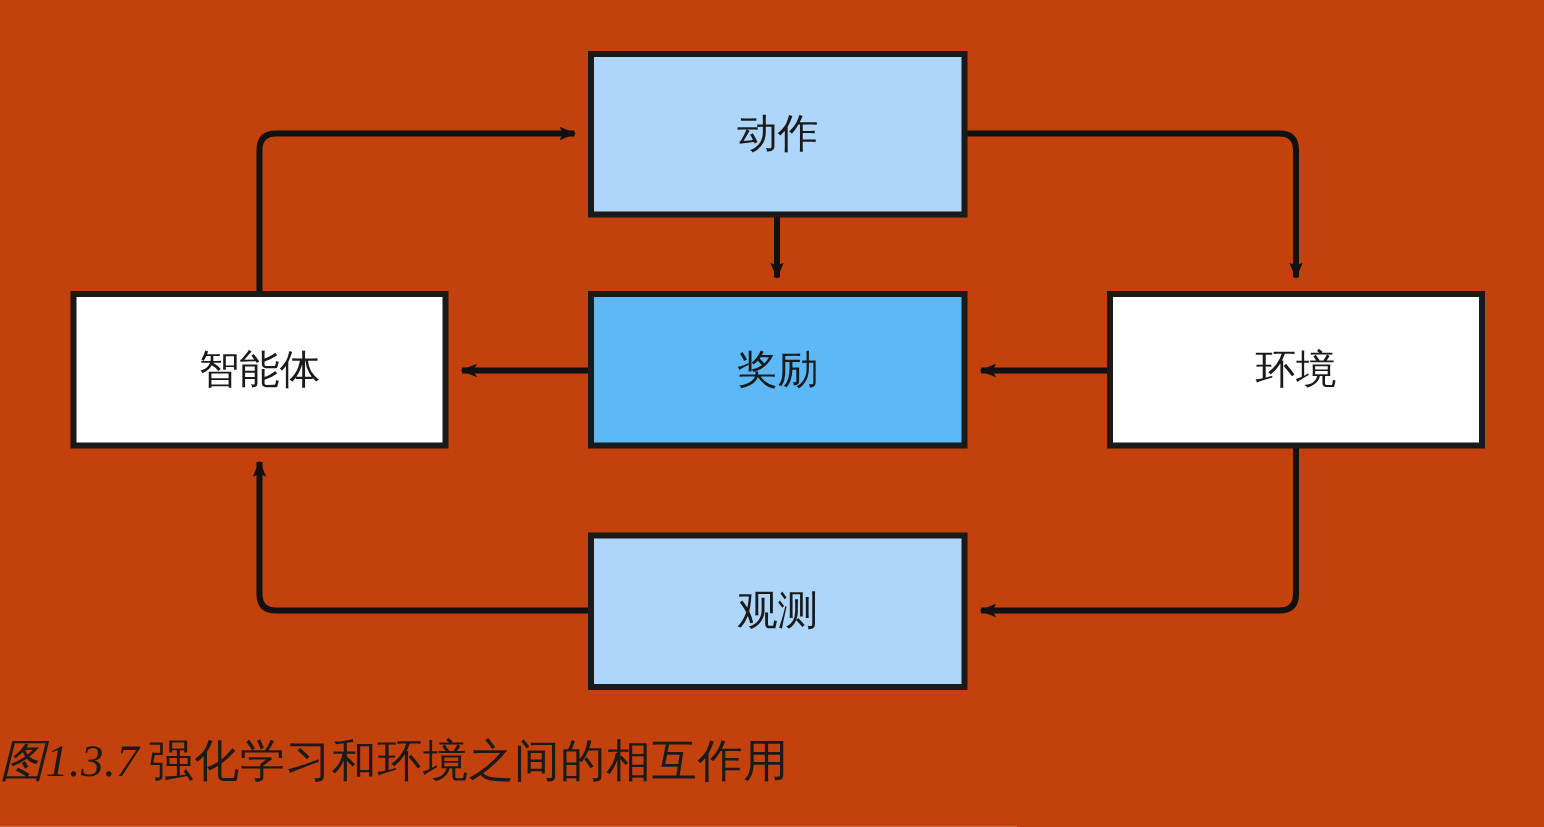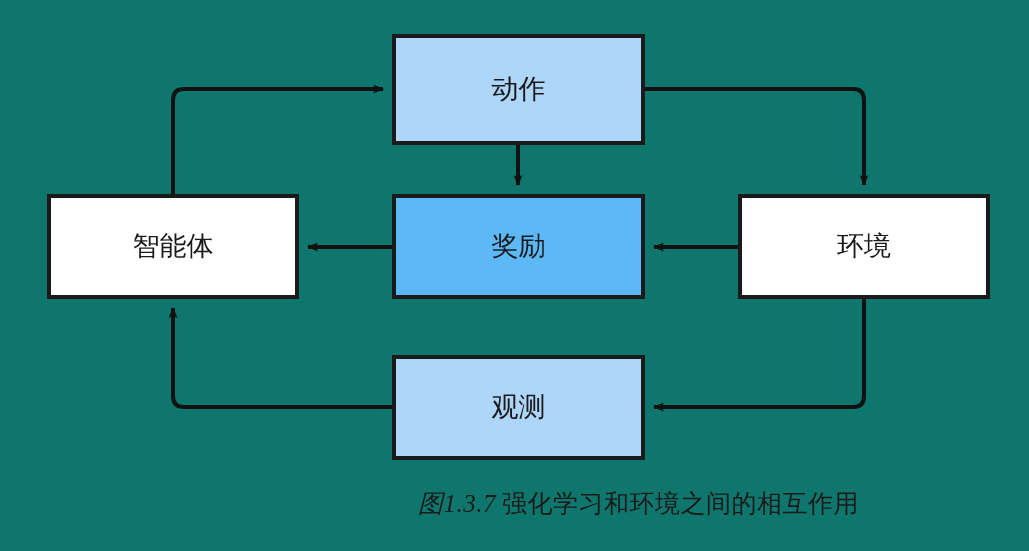--- a/index.html
+++ b/index.html
@@ -10,21 +10,21 @@
     width: 1029px;
     height: 551px;
     background: #f8f8f8;
     font-family: "Liberation Sans", sans-serif;
     overflow: hidden;
   }
   #figure-root {
     position: relative;
     width: 1029px;
     height: 551px;
-    background: #0f766e;
+    background: #c2410c;
   }
   #diagram-svg {
     position: absolute;
     left: 0;
     top: 0;
     width: 1029px;
     height: 551px;
     display: block;
   }
   .node-label {
@@ -32,23 +32,23 @@
     font-size: 27px;
     fill: #1a1a1a;
     dominant-baseline: middle;
     text-anchor: middle;
   }
   .caption-text {
     position: absolute;
     left: 0;
     top: 487px;
     width: 859px;
-    text-align: right;
+    text-align: left;
     font-family: "Liberation Sans", sans-serif;
-    font-size: 25px;
+    font-size: 30px;
     color: #1a1a1a;
     letter-spacing: 0.5px;
     white-space: nowrap;
   }
   .caption-index {
     font-family: "Liberation Serif", serif;
     font-style: italic;
     font-weight: 500;
     padding-right: 6px;
   }

